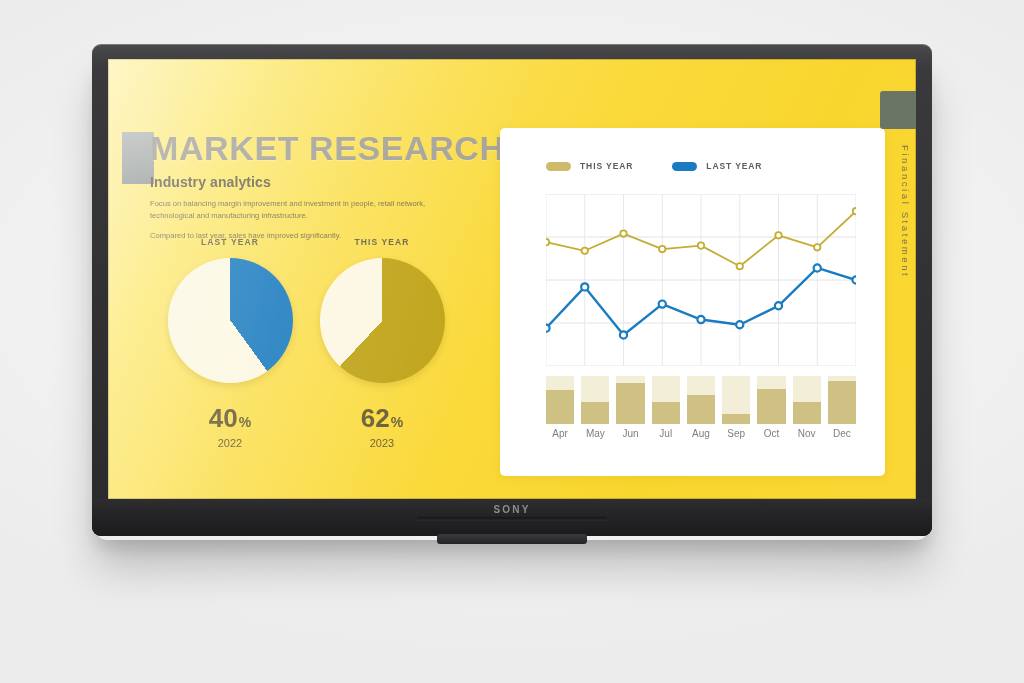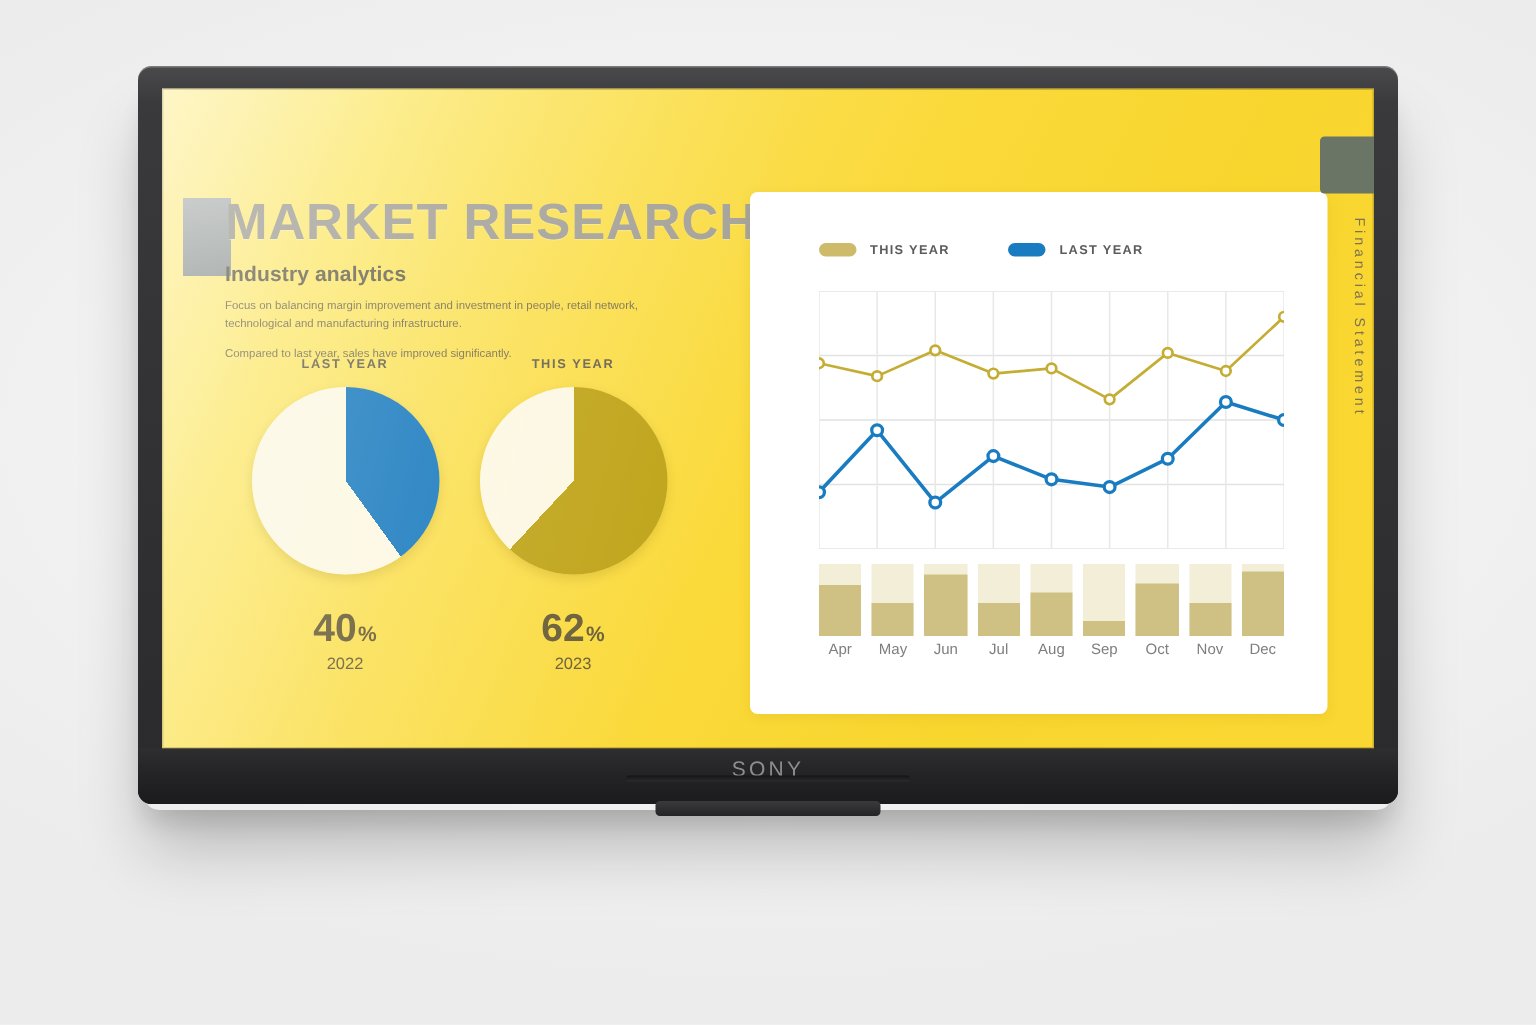--- a/index.html
+++ b/index.html
@@ -19,21 +19,21 @@
     box-shadow:inset 0 1px 0 rgba(255,255,255,.28), inset 0 -1px 0 rgba(0,0,0,.5);}
   .screen{position:absolute;left:16px;top:15px;width:808px;height:440px;overflow:hidden;
     background:linear-gradient(118deg,#fdf2ae 0%,#fce975 16%,#fbe055 32%,#fad93a 52%,#f9d62e 72%,#fad733 100%);
     box-shadow:inset 0 0 0 1px rgba(0,0,0,.18);}
   .screen:after{content:"";position:absolute;inset:0;pointer-events:none;
     background:linear-gradient(105deg,rgba(255,255,255,.30) 0%,rgba(255,255,255,.10) 26%,rgba(255,255,255,0) 48%);}
   .tv-chin{position:absolute;left:0;right:0;bottom:0;height:37px;
     background:linear-gradient(180deg,#2e2e30 0%,#242426 45%,#1b1b1d 100%);
     border-bottom-left-radius:9px;border-bottom-right-radius:9px;}
   .brand{position:absolute;left:50%;top:5px;transform:translateX(-50%);
-    font-size:14px;letter-spacing:2.2px;font-weight:400;color:#8d8d8f;}
+    font-size:10px;letter-spacing:2.2px;font-weight:700;color:#8d8d8f;}
   .chin-slot{position:absolute;left:50%;transform:translateX(-50%);top:18px;width:190px;height:4px;
     border-radius:2px;background:linear-gradient(180deg,#141416,#2c2c2e);}
   .stand{position:absolute;left:50%;transform:translateX(-50%);bottom:-8px;width:150px;height:10px;
     border-radius:3px;background:linear-gradient(180deg,#3a3a3c,#242426);}
 
   
   .slide{position:absolute;inset:0;}
   .title-block{position:absolute;left:42px;top:72px;}
   .title-mark{position:absolute;left:14px;top:73px;width:32px;height:52px;
     background:linear-gradient(180deg,#b6bab9,#9aa09e);}

